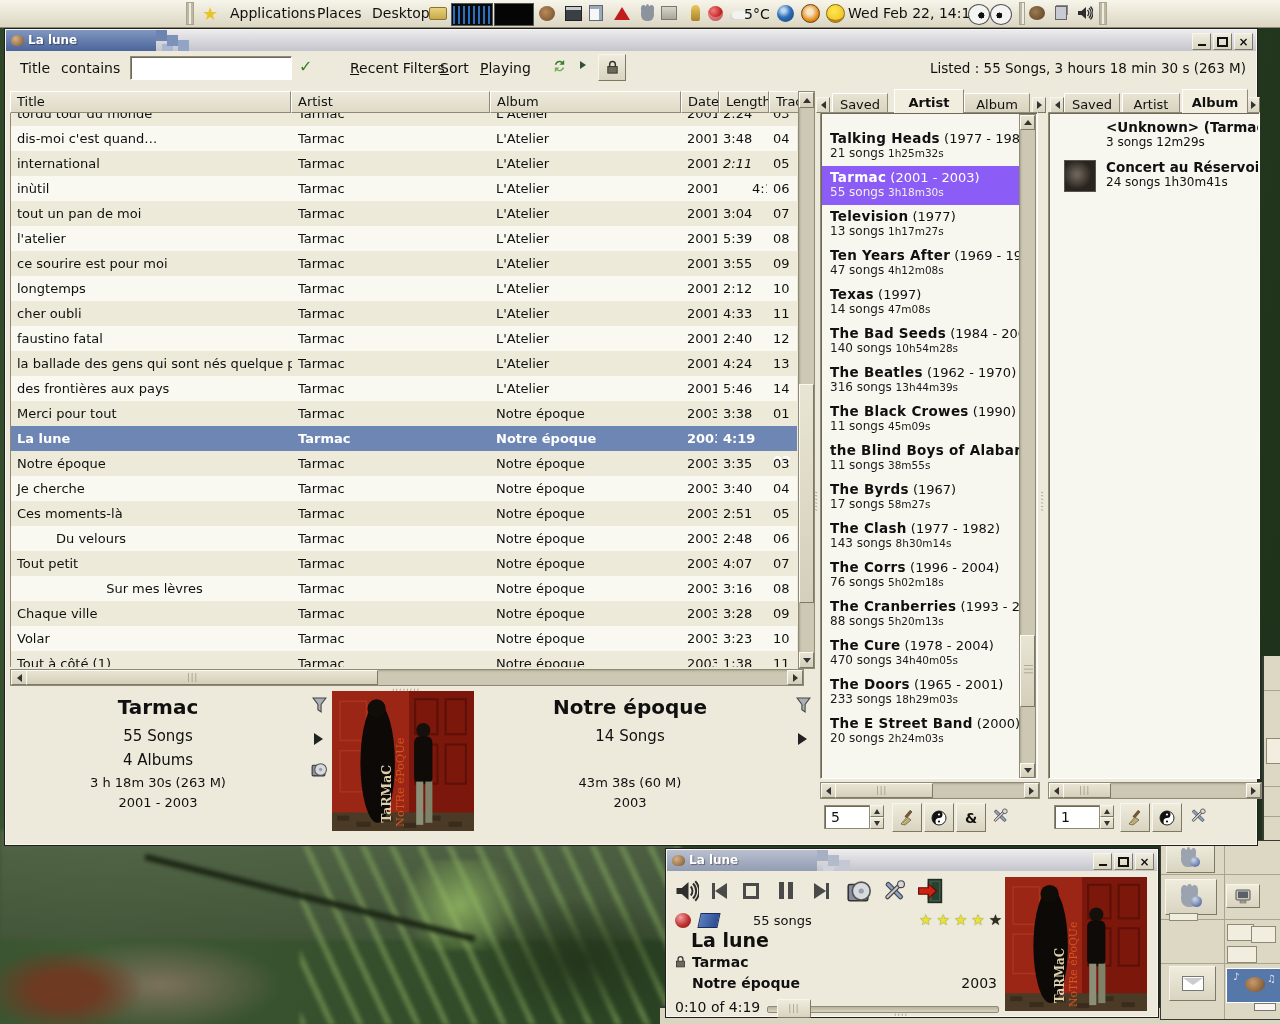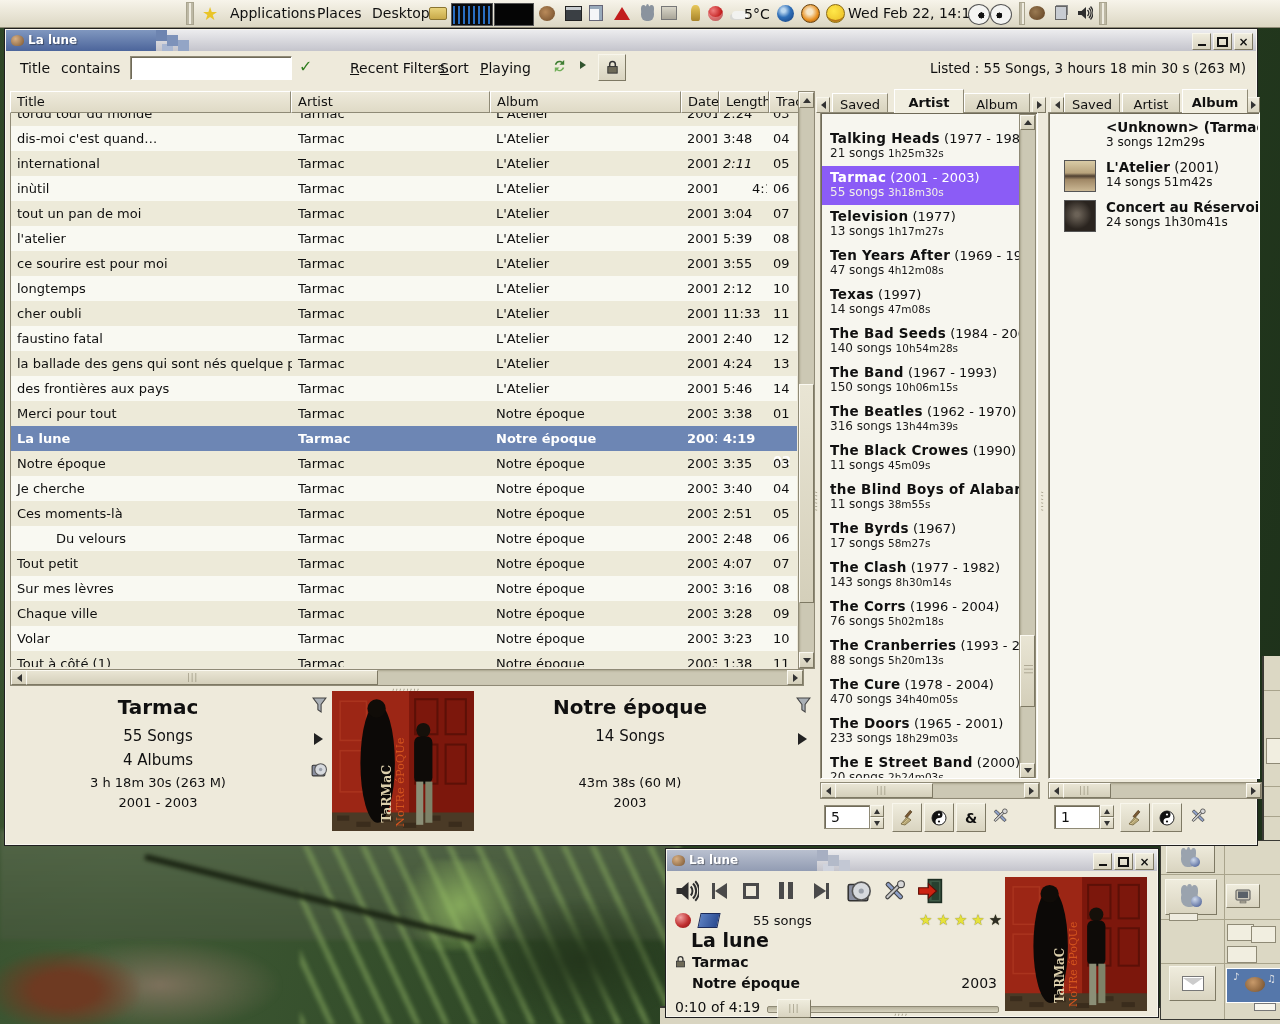--- a/index.html
+++ b/index.html
@@ -424,21 +424,21 @@
             <div class="tcell" style="width: 191px;">L'Atelier</div>
             <div class="tcell" style="width: 36px;">2001</div>
             <div class="tcell" style="width: 50px;">2:12</div>
             <div class="tcell" style="width: 30px;">10</div>
           </div>
           <div class="trow r0">
             <div class="tcell" style="width: 281px;">cher oubli</div>
             <div class="tcell" style="width: 198px;">Tarmac</div>
             <div class="tcell" style="width: 191px;">L'Atelier</div>
             <div class="tcell" style="width: 36px;">2001</div>
-            <div class="tcell" style="width: 50px;">11:33</div>
+            <div class="tcell" style="width: 50px;">4:33</div>
             <div class="tcell" style="width: 30px;">11</div>
           </div>
           <div class="trow r1">
             <div class="tcell" style="width: 281px;">faustino fatal</div>
             <div class="tcell" style="width: 198px;">Tarmac</div>
             <div class="tcell" style="width: 191px;">L'Atelier</div>
             <div class="tcell" style="width: 36px;">2001</div>
             <div class="tcell" style="width: 50px;">2:40</div>
             <div class="tcell" style="width: 30px;">12</div>
           </div>
@@ -508,21 +508,21 @@
           </div>
           <div class="trow r0">
             <div class="tcell" style="width: 281px;">Tout petit</div>
             <div class="tcell" style="width: 198px;">Tarmac</div>
             <div class="tcell" style="width: 191px;">Notre époque</div>
             <div class="tcell" style="width: 36px;">2003</div>
             <div class="tcell" style="width: 50px;">4:07</div>
             <div class="tcell" style="width: 30px;">07</div>
           </div>
           <div class="trow r1">
-            <div class="tcell" style="width: 281px;">Sur mes lèvres</div>
+            <div class="tcell" style="width: 281px; text-align: center;">Sur mes lèvres</div>
             <div class="tcell" style="width: 198px;">Tarmac</div>
             <div class="tcell" style="width: 191px;">Notre époque</div>
             <div class="tcell" style="width: 36px;">2003</div>
             <div class="tcell" style="width: 50px;">3:16</div>
             <div class="tcell" style="width: 30px;">08</div>
           </div>
           <div class="trow r0">
             <div class="tcell" style="width: 281px;">Chaque ville</div>
             <div class="tcell" style="width: 198px;">Tarmac</div>
             <div class="tcell" style="width: 191px;">Notre époque</div>
@@ -638,24 +638,20 @@
           </div>
           <div class="aitem">
             <div class="l1"><b>Texas</b> (1997)</div>
             <div class="l2">14 songs <span class="dur">47m08s</span></div>
           </div>
           <div class="aitem">
             <div class="l1"><b>The Bad Seeds</b> (1984 - 2004</div>
             <div class="l2">140 songs <span class="dur">10h54m28s</span></div>
           </div>
           <div class="aitem">
-            <div class="l1"><b>The Band</b> (1967 - 1993)</div>
-            <div class="l2">150 songs <span class="dur">10h06m15s</span></div>
-          </div>
-          <div class="aitem">
             <div class="l1"><b>The Beatles</b> (1962 - 1970)</div>
             <div class="l2">316 songs <span class="dur">13h44m39s</span></div>
           </div>
           <div class="aitem">
             <div class="l1"><b>The Black Crowes</b> (1990)</div>
             <div class="l2">11 songs <span class="dur">45m09s</span></div>
           </div>
           <div class="aitem">
             <div class="l1"><b>the Blind Boys of Alabama</b></div>
             <div class="l2">11 songs <span class="dur">38m55s</span></div>
@@ -750,27 +746,20 @@
       </div>
     <div class="tabarr btn" style="left:1240px;">
         <span class="arr arr-r" style="border-left-width:5px;"></span>
       </div>
     <div class="plist" style="left:1042px;top:61px;width:212px;height:667px;">
       <div id="album-items" style="position:absolute;left:1px;top:4px;width:208px;">
           <div class="albitem">
             <div class="tx">
               <div class="l1"><b>&lt;Unknown&gt; (Tarmac)</b></div>
               <div class="l2">3 songs <span class="dur">12m29s</span></div>
-            </div>
-          </div>
-          <div class="albitem">
-            <div class="art art-atelier"></div>
-            <div class="tx">
-              <div class="l1"><b>L'Atelier</b> (2001)</div>
-              <div class="l2">14 songs <span class="dur">51m42s</span></div>
             </div>
           </div>
           <div class="albitem">
             <div class="art art-concert"></div>
             <div class="tx">
               <div class="l1"><b>Concert au Réservoir</b></div>
               <div class="l2">24 songs <span class="dur">1h30m41s</span></div>
             </div>
           </div>
         </div>

